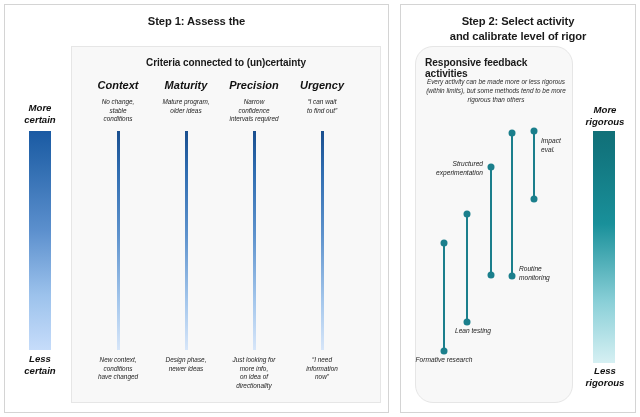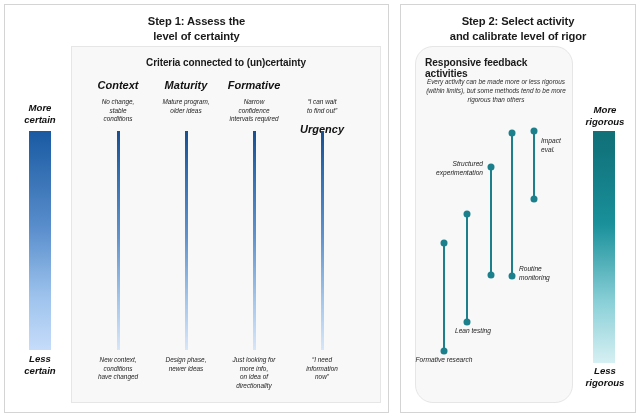--- a/index.html
+++ b/index.html
@@ -180,21 +180,20 @@
 </style>
 </head>
 <body>
 
 <div id="root">
 
   <div class="panel" id="panel-left">
 
     <div class="panel-title" id="title-left">
       <div>Step 1: Assess the</div>
-      <div>level of certainty</div>
     </div>
 
     <div id="legend-left-top">
       <div>More</div>
       <div>certain</div>
     </div>
     <div id="legend-left-bar"></div>
     <div id="legend-left-bottom">
       <div>Less</div>
       <div>certain</div>
@@ -220,34 +219,34 @@
         <div class="col-head" style="left: 138px; top: 74px;">Maturity</div>
         <div class="col-top" style="left: 138px; top: 93px;">
           <div>Mature program,</div>
           <div>older ideas</div>
         </div>
         <div class="col-bar" style="left: 180px;"></div>
         <div class="col-bottom" style="left: 138px; top: 351px;">
           <div>Design phase,</div>
           <div>newer ideas</div>
         </div>
-        <div class="col-head" style="left: 206px; top: 74px;">Formative</div>
+        <div class="col-head" style="left: 206px; top: 74px;">Precision</div>
         <div class="col-top" style="left: 206px; top: 93px;">
           <div>Narrow</div>
           <div>confidence</div>
           <div>intervals required</div>
         </div>
         <div class="col-bar" style="left: 248px;"></div>
         <div class="col-bottom" style="left: 206px; top: 351px;">
           <div>Just looking for</div>
           <div>more info,</div>
           <div>on idea of</div>
           <div>directionality</div>
         </div>
-        <div class="col-head" style="left: 274px; top: 74px; margin-top: 44px;">Urgency</div>
+        <div class="col-head" style="left: 274px; top: 74px;">Urgency</div>
         <div class="col-top" style="left: 274px; top: 93px;">
           <div>“I can wait</div>
           <div>to find out”</div>
         </div>
         <div class="col-bar" style="left: 316px;"></div>
         <div class="col-bottom" style="left: 274px; top: 351px;">
           <div>“I need</div>
           <div>information</div>
           <div>now”</div>
         </div>

